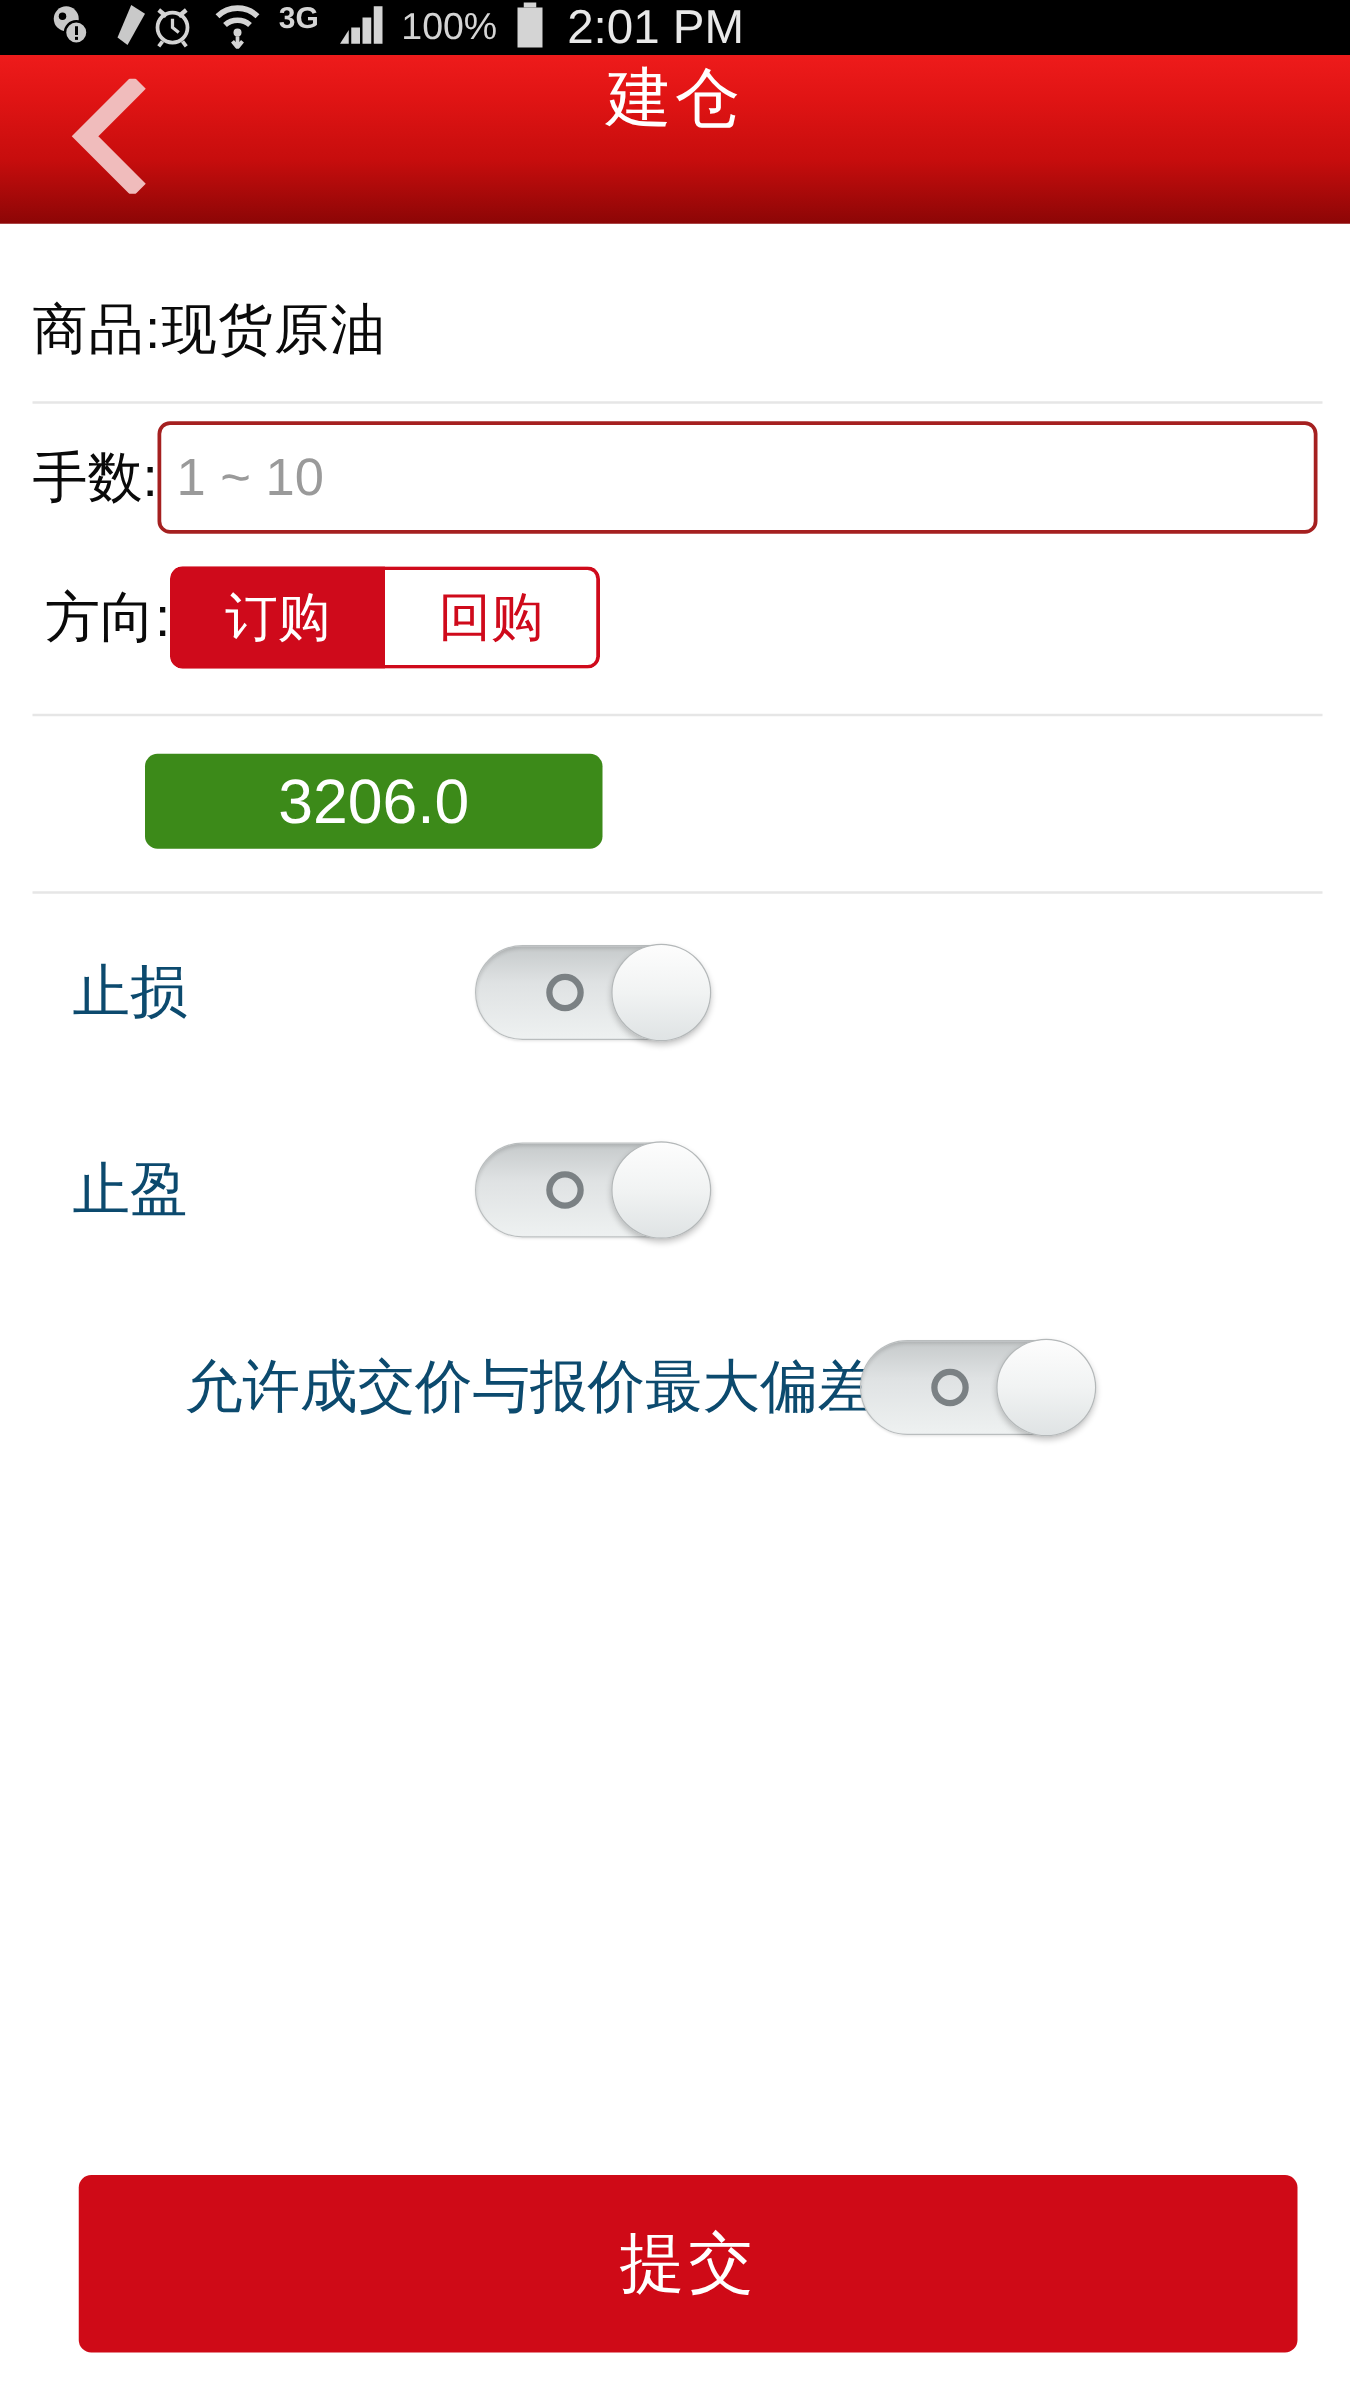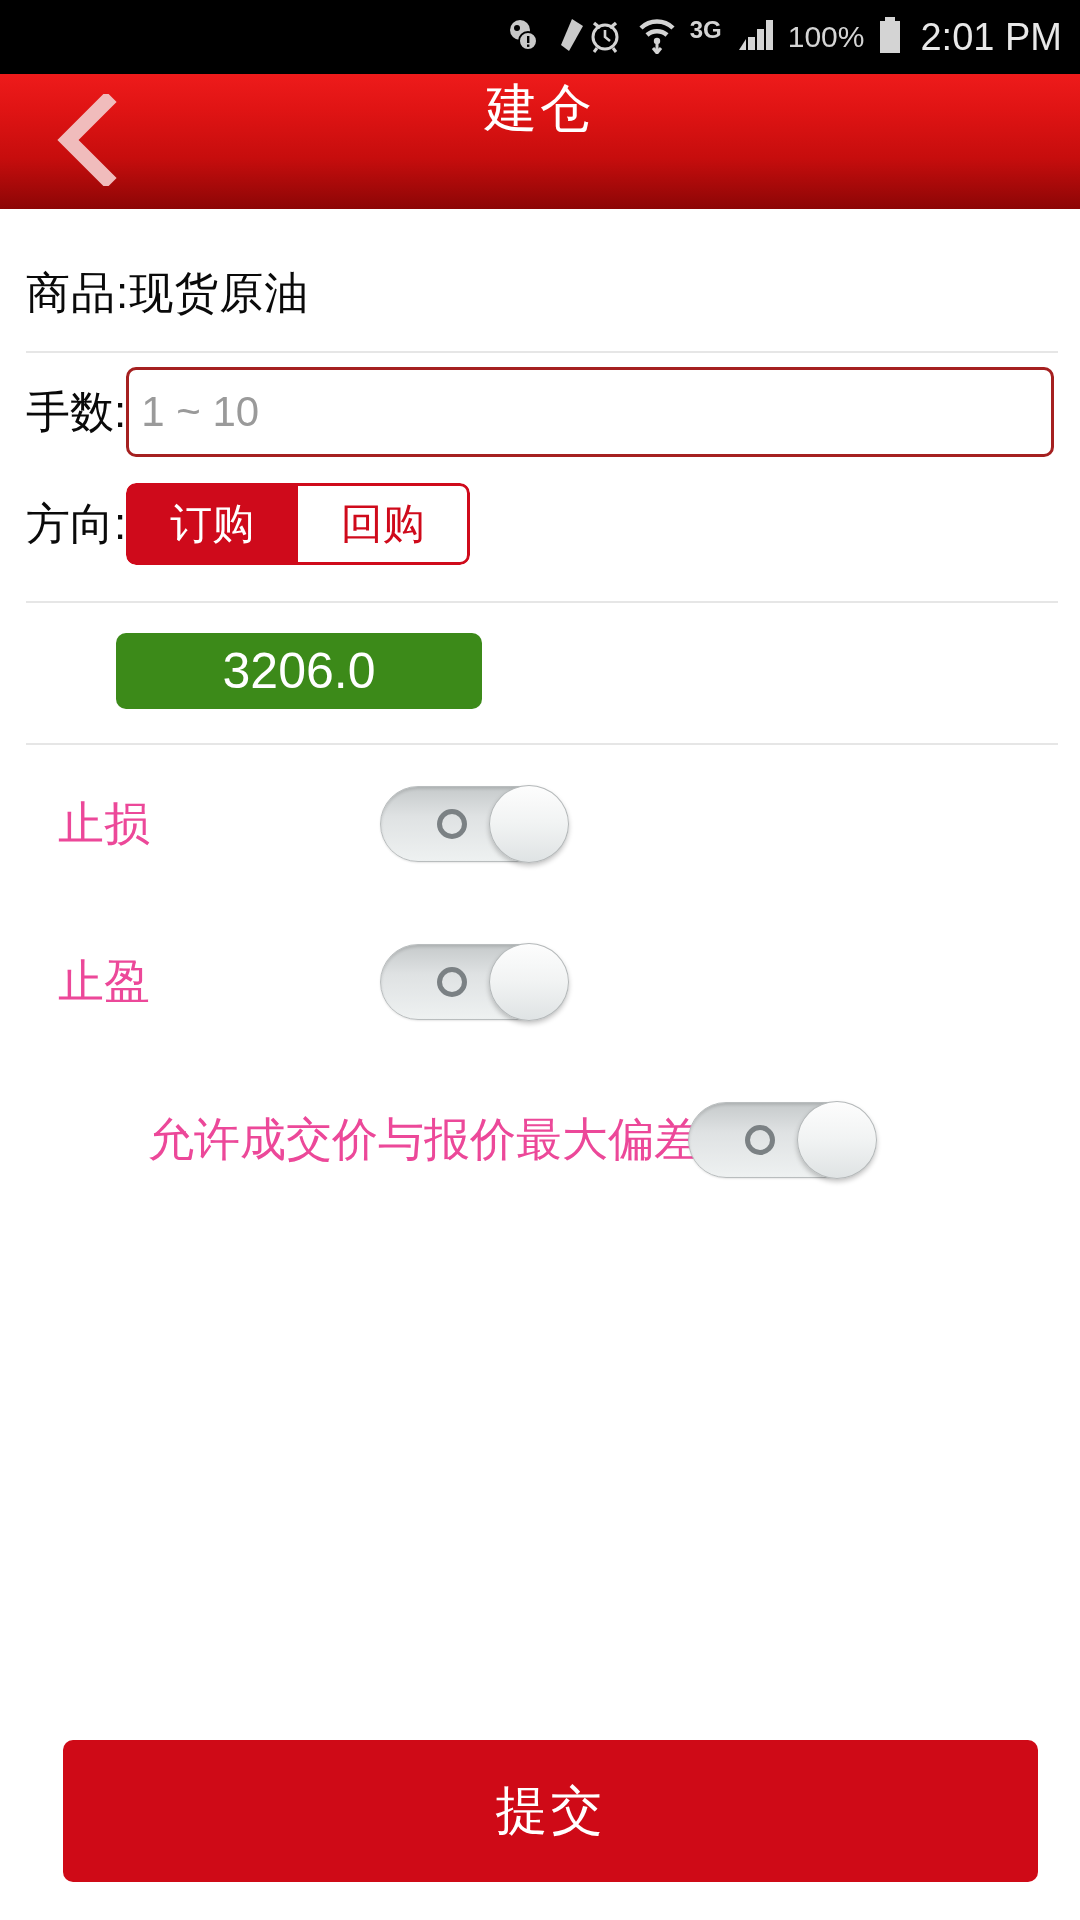--- a/index.html
+++ b/index.html
@@ -10,25 +10,25 @@
   body {
     width: 1080px;
     height: 1920px;
     font-family: "Liberation Sans", "DejaVu Sans", sans-serif;
     overflow: hidden;
     position: relative;
   }
 
   
   .statusbar {
-    height: 74px;
+    height: 44px;
     background: #000000;
     display: flex;
     align-items: center;
-    justify-content: flex-end;
+    justify-content: flex-start;
     padding: 0 18px 0 39px;
     box-sizing: border-box;
   }
   .sb-left { display: flex; align-items: center; gap: 14px; }
   .sb-right { display: flex; align-items: center; gap: 13px; }
   .sb-icon { display: block; }
   .sb-text {
     color: #d4d4d4;
     font-size: 30px;
     font-family: "Liberation Sans", sans-serif;
@@ -119,21 +119,21 @@
     padding: 0 12px;
     box-sizing: border-box;
     font-family: "Liberation Sans", sans-serif;
     outline: none;
   }
   .lots-input::placeholder { color: #9a9a9a; opacity: 1; }
 
   .direction-row {
     display: flex;
     align-items: center;
-    padding: 26px 0 0 26px;
+    padding: 26px 0 0 36px;
   }
   .segmented {
     display: flex;
     border-radius: 10px;
     overflow: hidden;
   }
   .seg {
     width: 172px;
     height: 82px;
     display: flex;
@@ -181,21 +181,21 @@
     display: flex;
     align-items: center;
     height: 158px;
   }
   .toggle-row.sl { padding-left: 58px; }
   .toggle-row.tp { padding-left: 58px; }
   .toggle-row.dev { padding-left: 148px; }
 
   .toggle-label {
     font-size: 46px;
-    color: #ec4899;
+    color: #0c4a6e;
     white-space: nowrap;
   }
   .toggle-row.sl .toggle-label,
   .toggle-row.tp .toggle-label { width: 322px; }
   .toggle-row.dev .toggle-label { width: 540px; }
 
   .switch {
     width: 188px;
     height: 76px;
     border-radius: 40px;

